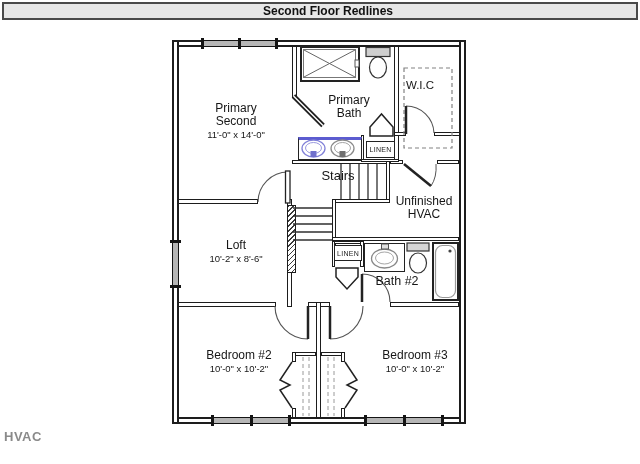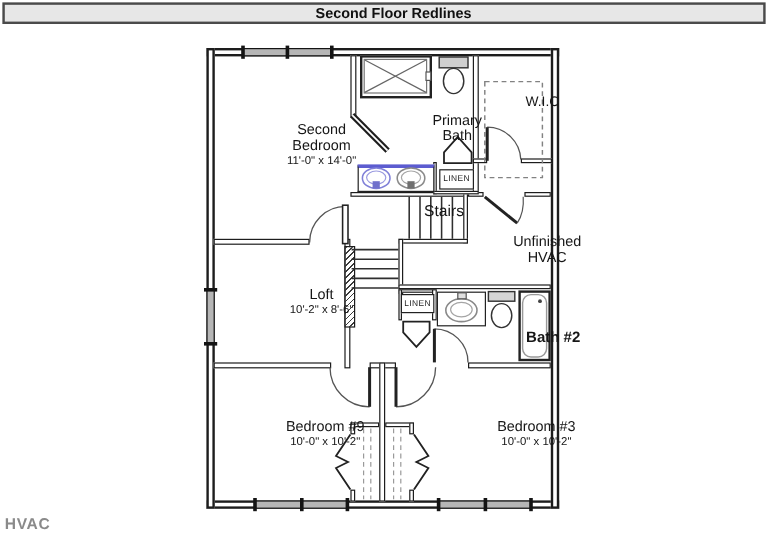--- a/index.html
+++ b/index.html
@@ -14,21 +14,21 @@
   .wi{position:absolute;box-sizing:border-box;background:#fff;border:1.5px solid #1d1d1d;}
   
   .winH{position:absolute;box-sizing:border-box;background:#b6b6b6;border-top:1.5px solid #141414;border-bottom:1.5px solid #141414;}
   .winV{position:absolute;box-sizing:border-box;background:#b6b6b6;border-left:1.5px solid #141414;border-right:1.5px solid #141414;}
   
   .fx{position:absolute;box-sizing:border-box;background:#fff;border:1.5px solid #222;}
   .vanity1{border-top:3px solid #5c5cd0;}
   .hatch{position:absolute;box-sizing:border-box;border:1px solid #1d1d1d;
          background:repeating-linear-gradient(135deg,#3a3a3a 0px,#3a3a3a 1px,#ffffff 1px,#ffffff 3.5px);}
   
-  .rl{position:absolute;display:flex;flex-direction:column;align-items:center;text-align:center;color:#161616;padding-left:32px;}
+  .rl{position:absolute;display:flex;flex-direction:column;align-items:center;text-align:center;color:#161616;}
   .rn{font-size:12px;line-height:13px;}
   .rd{font-size:9.5px;line-height:11px;white-space:nowrap;margin-top:1px;}
   .stairs-lb{font-size:13px;margin-left:46px;}
   .bath2-lb{font-size:12.5px;}
   .linenbox{position:absolute;box-sizing:border-box;border:1.2px solid #222;background:#fff;
             display:flex;align-items:center;justify-content:center;font-size:7px;color:#222;letter-spacing:.3px;}
   svg.overlay{position:absolute;left:0;top:0;pointer-events:none;}
 </style>
 </head>
 <body>
@@ -205,44 +205,44 @@
         <ellipse cx="418" cy="263" rx="8.5" ry="10" fill="#fff" stroke="#333" stroke-width="1.2"></ellipse>
       </g>
 
       <g fill="none">
         <rect x="435.5" y="245.5" width="20" height="52" rx="7" stroke="#999" stroke-width="1.2"></rect>
         <circle cx="450" cy="251" r="1.6" fill="#444" stroke="none"></circle>
       </g>
     </svg>
 
     <div class="rl" style="left:178px;top:102px;width:116px;">
-      <span class="rn" style="width:74px">Second Bedroom</span>
+      <span class="rn" style="width:74px">Primary Second</span>
       <span class="rd">11'-0" x 14'-0"</span>
     </div>
     <div class="rl" style="left:315px;top:94px;width:68px;">
       <span class="rn" style="width:58px">Primary Bath</span>
     </div>
     <div class="rl" style="left:394px;top:79px;width:52px;">
       <span class="rn" style="font-size:11.5px">W.I.C</span>
     </div>
     <div class="rl" style="left:293px;top:169px;width:44px;">
       <span class="rn stairs-lb">Stairs</span>
     </div>
     <div class="rl" style="left:386px;top:195px;width:76px;align-items:flex-end;">
       <span class="rn" style="width:76px">Unfinished HVAC</span>
     </div>
     <div class="rl" style="left:182px;top:239px;width:108px;align-items:center;">
       <span class="rn">Loft</span>
       <span class="rd">10'-2" x 8'-6"</span>
     </div>
-    <div class="rl" style="left:400px;top:275px;width:58px;font-weight:bold;">
+    <div class="rl" style="left:368px;top:275px;width:58px;">
       <span class="rn bath2-lb">Bath #2</span>
     </div>
     <div class="rl" style="left:188px;top:349px;width:102px;">
-      <span class="rn">Bedroom #9</span>
+      <span class="rn">Bedroom #2</span>
       <span class="rd">10'-0" x 10'-2"</span>
     </div>
     <div class="rl" style="left:364px;top:349px;width:102px;">
       <span class="rn">Bedroom #3</span>
       <span class="rd">10'-0" x 10'-2"</span>
     </div>
     <div class="linenbox" style="left:366px;top:141px;width:29px;height:17px;">LINEN</div>
     <div class="linenbox" style="left:334px;top:245px;width:28px;height:16px;">LINEN</div>
 
   </div>

